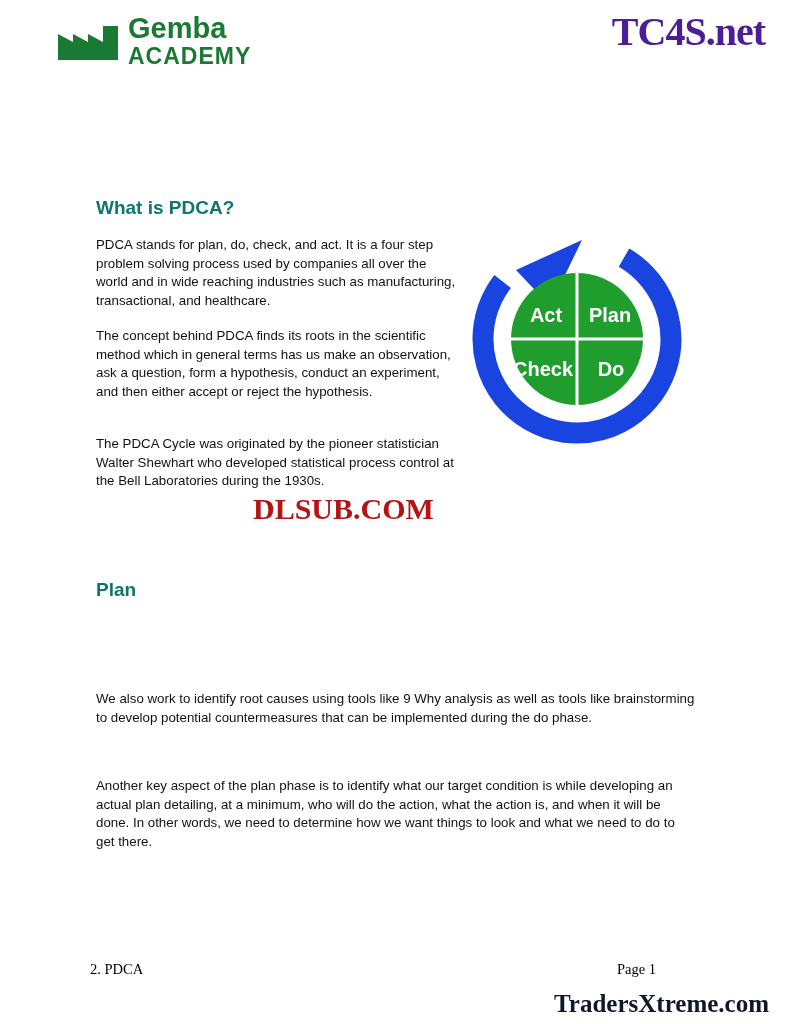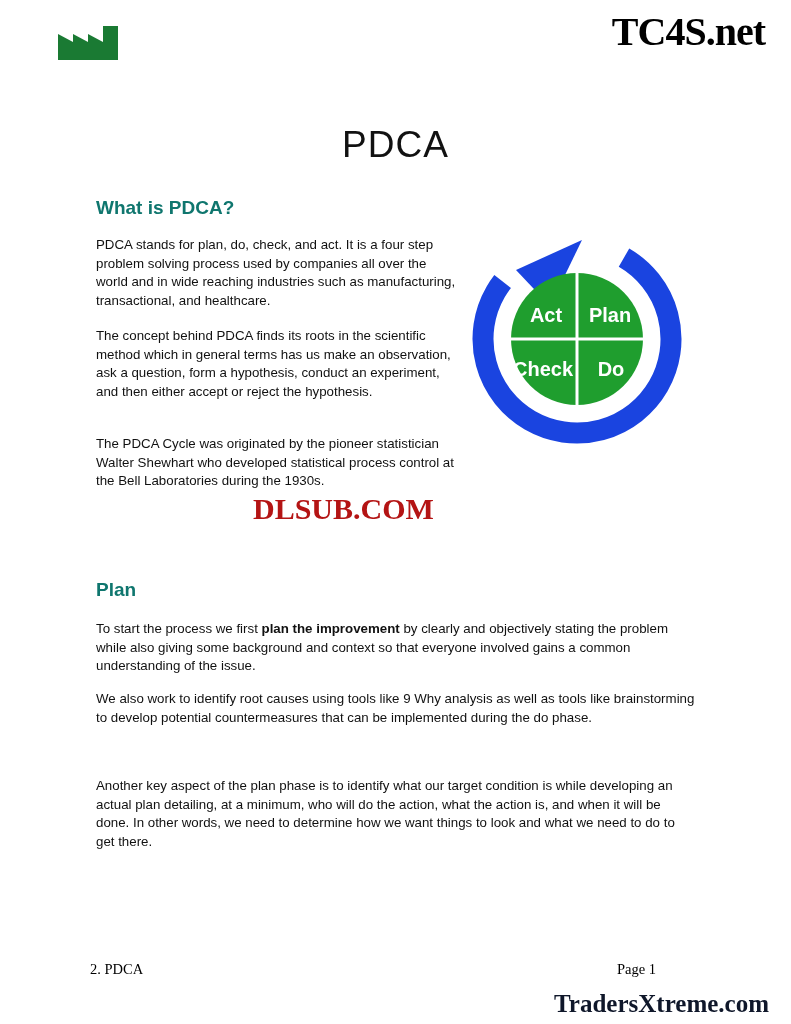--- a/index.html
+++ b/index.html
@@ -61,21 +61,21 @@
     margin-top: 2px;
   }
 
   .watermark-tc4s {
     position: absolute;
     right: 26px;
     top: 8px;
     font-family: "Liberation Serif", serif;
     font-weight: bold;
     font-size: 40px;
-    color: #000000;
+    color: #4c1d95;
     letter-spacing: -1px;
   }
 
   
   .doc-title {
     position: absolute;
     left: 0;
     top: 124px;
     width: 791px;
     text-align: center;
@@ -183,25 +183,28 @@
 <body>
 
 <div class="page">
 
   <div class="logo-block">
     <div class="logo-mark">
       <svg width="64" height="42" viewBox="0 0 64 42" xmlns="http://www.w3.org/2000/svg">
         <path d="M2 40 L2 14 L17 22 L17 14 L32 22 L32 14 L47 22 L47 6 L62 6 L62 40 Z" fill="#1a7a33"></path>
       </svg>
     </div>
+    <div class="logo-text">
+      <div class="logo-gemba">Gemba</div>
+      <div class="logo-academy">ACADEMY</div>
+    </div>
   </div>
 
   <div class="watermark-tc4s">TC4S.net</div>
 
-  <div class="doc-title">PDCA</div>
 
   <div class="h2" id="heading-what-is-pdca">What is PDCA?</div>
 
   <p class="para col-narrow" id="para-1">PDCA stands for plan, do, check, and act.  It is a four step problem solving process used by companies all over the world and in wide reaching industries such as manufacturing, transactional, and healthcare.</p>
   <p class="para col-narrow" id="para-2">The concept behind PDCA finds its roots in the scientific method which in general terms has us make an observation, ask a question, form a hypothesis, conduct an experiment, and then either accept or reject the hypothesis.</p>
   <p class="para col-narrow" id="para-3">The PDCA Cycle was originated by the pioneer statistician Walter Shewhart who developed statistical process control at the Bell Laboratories during the 1930s.</p>
 
 
   <div class="pdca-graphic">
     <svg width="215" height="235" viewBox="0 0 215 235" xmlns="http://www.w3.org/2000/svg">
@@ -224,21 +227,20 @@
       <text class="quad-label" x="140" y="104" text-anchor="middle">Plan</text>
       <text class="quad-label" x="73" y="158" text-anchor="middle">Check</text>
       <text class="quad-label" x="141" y="158" text-anchor="middle">Do</text>
     </svg>
   </div>
 
   <div class="watermark-dlsub">DLSUB.COM</div>
 
   <div class="h2" id="heading-plan">Plan</div>
 
-  <p class="para col-wide" id="para-5"><span>To start the process we first </span><b class="strong">plan the improvement</b><span> by clearly and objectively stating the problem while also giving some background and context so that everyone involved gains a common understanding of the issue.</span></p>
 
   <p class="para col-wide" id="para-6">We also work to identify root causes using tools like 9 Why analysis as well as tools like brainstorming to develop potential countermeasures that can be implemented during the do phase.</p>
   <p class="para col-wide" id="para-7">Another key aspect of the plan phase is to identify what our target condition is while developing an actual plan detailing, at a minimum, who will do the action, what the action is, and when it will be done.  In other words, we need to determine how we want things to look and what we need to do to get there.</p>
 
   <div class="footer-left">2. PDCA</div>
   <div class="footer-right">Page 1</div>
   <div class="watermark-traders">TradersXtreme.com</div>
 
 </div>
 

